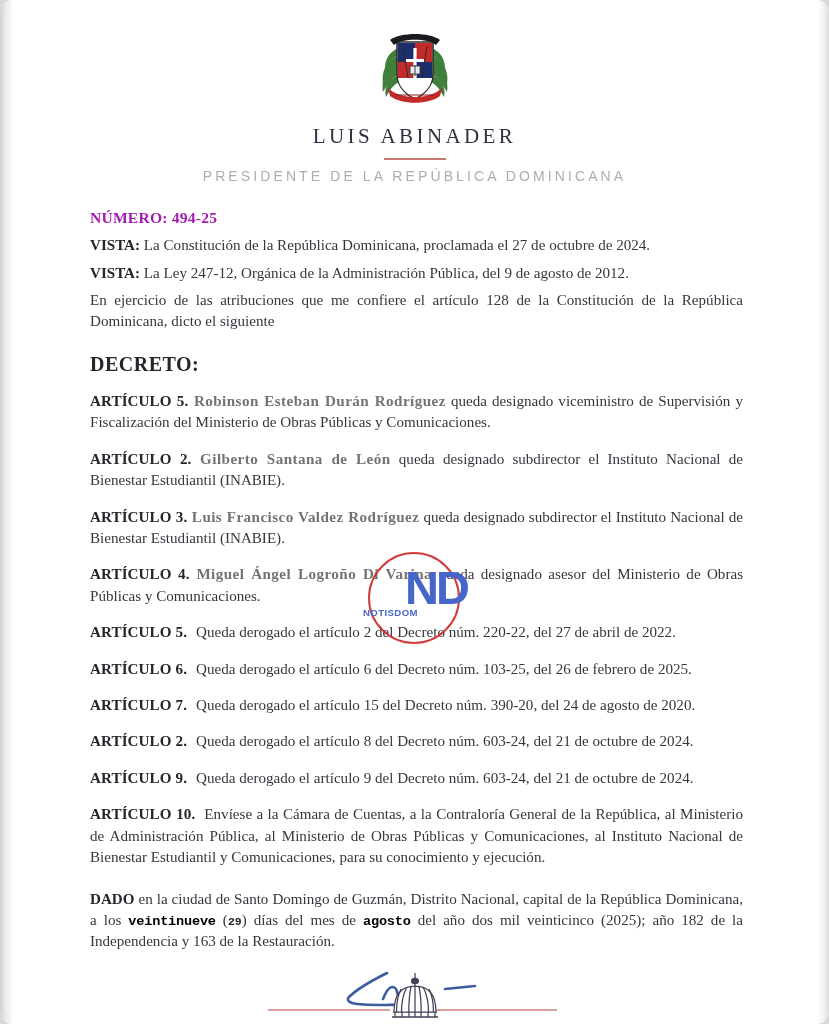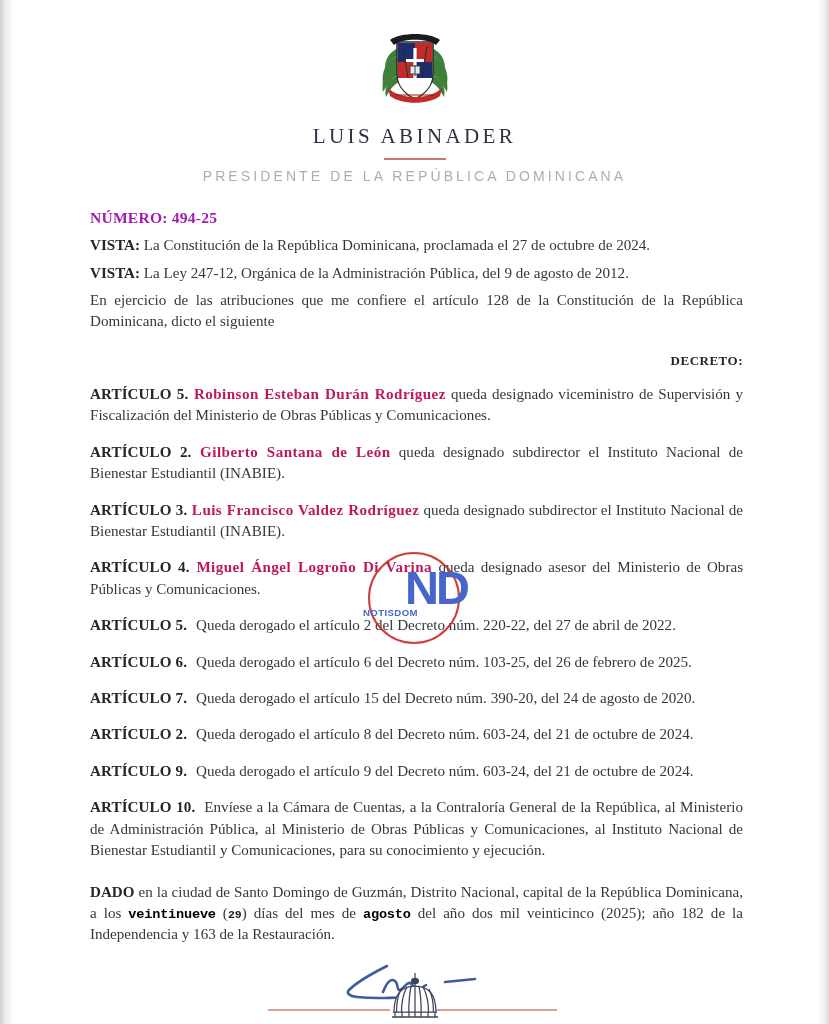--- a/index.html
+++ b/index.html
@@ -14,20 +14,21 @@
     font-family: "Liberation Serif", serif;
   }
 
   #page {
     position: relative;
     width: 829px;
     height: 1024px;
     background: #ffffff;
     box-sizing: border-box;
     overflow: hidden;
+    border-radius: 13px;
   }
 
   
   #page::before {
     content: "";
     position: absolute;
     left: 0; top: 0; bottom: 0;
     width: 14px;
     background: linear-gradient(to right, #cfcfcf 0%, #e8e8e8 35%, #ffffff 100%);
     pointer-events: none;
@@ -104,34 +105,34 @@
   }
 
   .num-line {
     font-size: 15.6px;
     font-weight: bold;
     color: #a21caf;
     letter-spacing: .2px;
   }
 
   .decreto {
-    text-align: right;
-    font-weight: bold;
-    font-size: 13px;
+    text-align: left;
+    font-weight: bold;
+    font-size: 20px;
     color: #24262b;
     margin-top: 20px;
     letter-spacing: .5px;
   }
 
   .art { margin-top: 15px; }
   .art .lead { letter-spacing: .1px; }
   .art .person {
     font-weight: bold;
     letter-spacing: .45px;
-    color: #be185d;
+    color: #737373;
   }
   .art .gap { display: inline-block; width: 9px; }
 
   .dado { margin-top: 20px; }
   .mono {
     font-family: "Liberation Mono", monospace;
     font-weight: bold;
     font-size: 13.6px;
     color: #000000;
     letter-spacing: -.2px;

